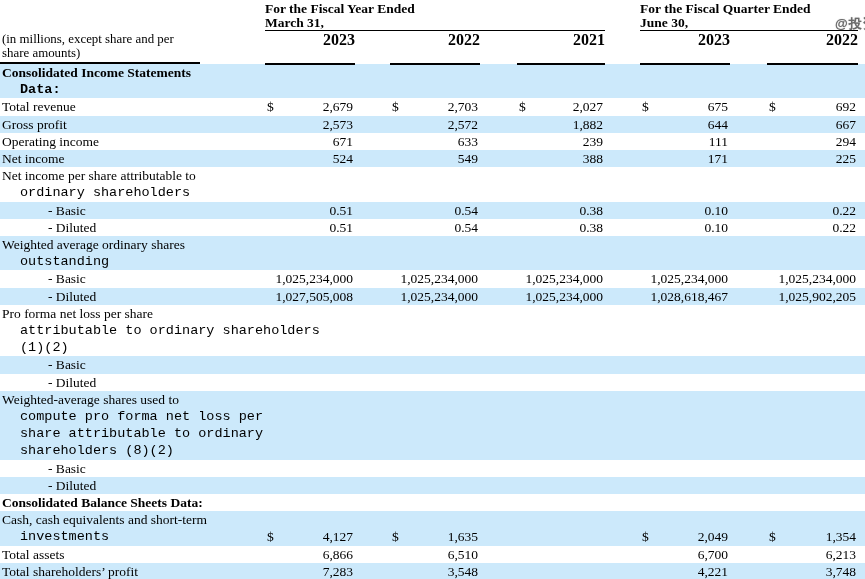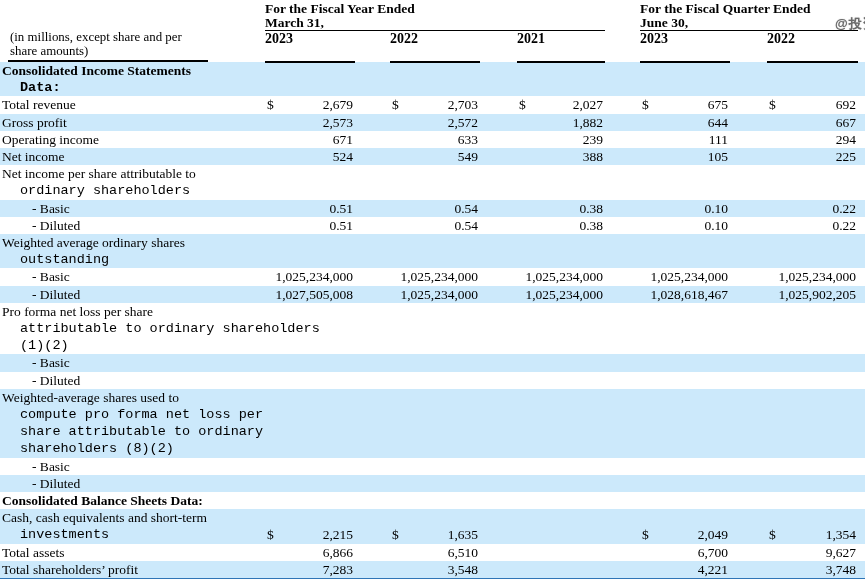--- a/index.html
+++ b/index.html
@@ -14,39 +14,39 @@
     border-bottom:3px solid var(--rule,#2e75b6);
   }
   td{padding:0;margin:0;}
 
   
   tr.hrow-a{height:30px;}
   tr.hrow-b{height:30px;}
   td.label-th{vertical-align:bottom;}
   .note{
     font-size:12.9px;line-height:13.5px;
-    width:198px;border-bottom:2.5px solid #000;padding:0 0 2px 2px;margin-left:8px;
+    width:198px;border-bottom:2.5px solid #000;padding:0 0 2px 2px;
   }
   td.group-head{
     text-align:left;font-weight:bold;font-size:13.5px;line-height:14px;
     vertical-align:top;padding-top:2px;border-bottom:1.5px solid #000;
   }
   td.year{
-    font-weight:bold;font-size:14px;text-align:left;
+    font-weight:bold;font-size:16px;text-align:right;
     vertical-align:bottom;padding-bottom:14px;border-bottom:2px solid #000;
   }
 
   
   tbody tr.stripe{background:var(--stripe,#cce9fb);}
   td.lbl{vertical-align:top;font-size:13.5px;}
   td.lbl.bold{font-weight:bold;margin-top:40px;}
   .ll{line-height:17.2px;white-space:nowrap;}
   .ind0{padding-left:2px;}
   .ind1{padding-left:20px;font-family:Liberation Mono, monospace;}
-  .ind2{padding-left:32px;}
+  .ind2{padding-left:48px;}
   td.val{vertical-align:bottom;font-size:13.5px;}
   .vwrap{
     display:flex;justify-content:space-between;align-items:baseline;
     line-height:17.2px;padding:0 2px 0 2px;
   }
 
   
   .watermark{
     position:absolute;left:792px;top:15px;z-index:5;
     font-family:"Liberation Sans","DejaVu Sans",sans-serif;
@@ -297,21 +297,21 @@
           <td class="val">
             <div class="vwrap">
               <span></span>
               <span>388</span>
             </div>
           </td>
           <td></td>
           <td class="val">
             <div class="vwrap">
               <span></span>
-              <span>105</span>
+              <span>171</span>
             </div>
           </td>
           <td></td>
           <td class="val">
             <div class="vwrap">
               <span></span>
               <span>225</span>
             </div>
           </td>
           <td></td>
@@ -858,21 +858,21 @@
         </tr>
         <tr class="stripe">
           <td class="lbl">
             <div class="ll ind0">Cash, cash equivalents and short-term</div>
             <div class="ll ind1">investments</div>
           </td>
           <td></td>
           <td class="val">
             <div class="vwrap">
               <span>$</span>
-              <span>2,215</span>
+              <span>4,127</span>
             </div>
           </td>
           <td></td>
           <td class="val">
             <div class="vwrap">
               <span>$</span>
               <span>1,635</span>
             </div>
           </td>
           <td></td>
@@ -927,21 +927,21 @@
           <td class="val">
             <div class="vwrap">
               <span></span>
               <span>6,700</span>
             </div>
           </td>
           <td></td>
           <td class="val">
             <div class="vwrap">
               <span></span>
-              <span>9,627</span>
+              <span>6,213</span>
             </div>
           </td>
           <td></td>
         </tr>
         <tr class="stripe">
           <td class="lbl">
             <div class="ll ind0">Total shareholders’ profit</div>
           </td>
           <td></td>
           <td class="val">

